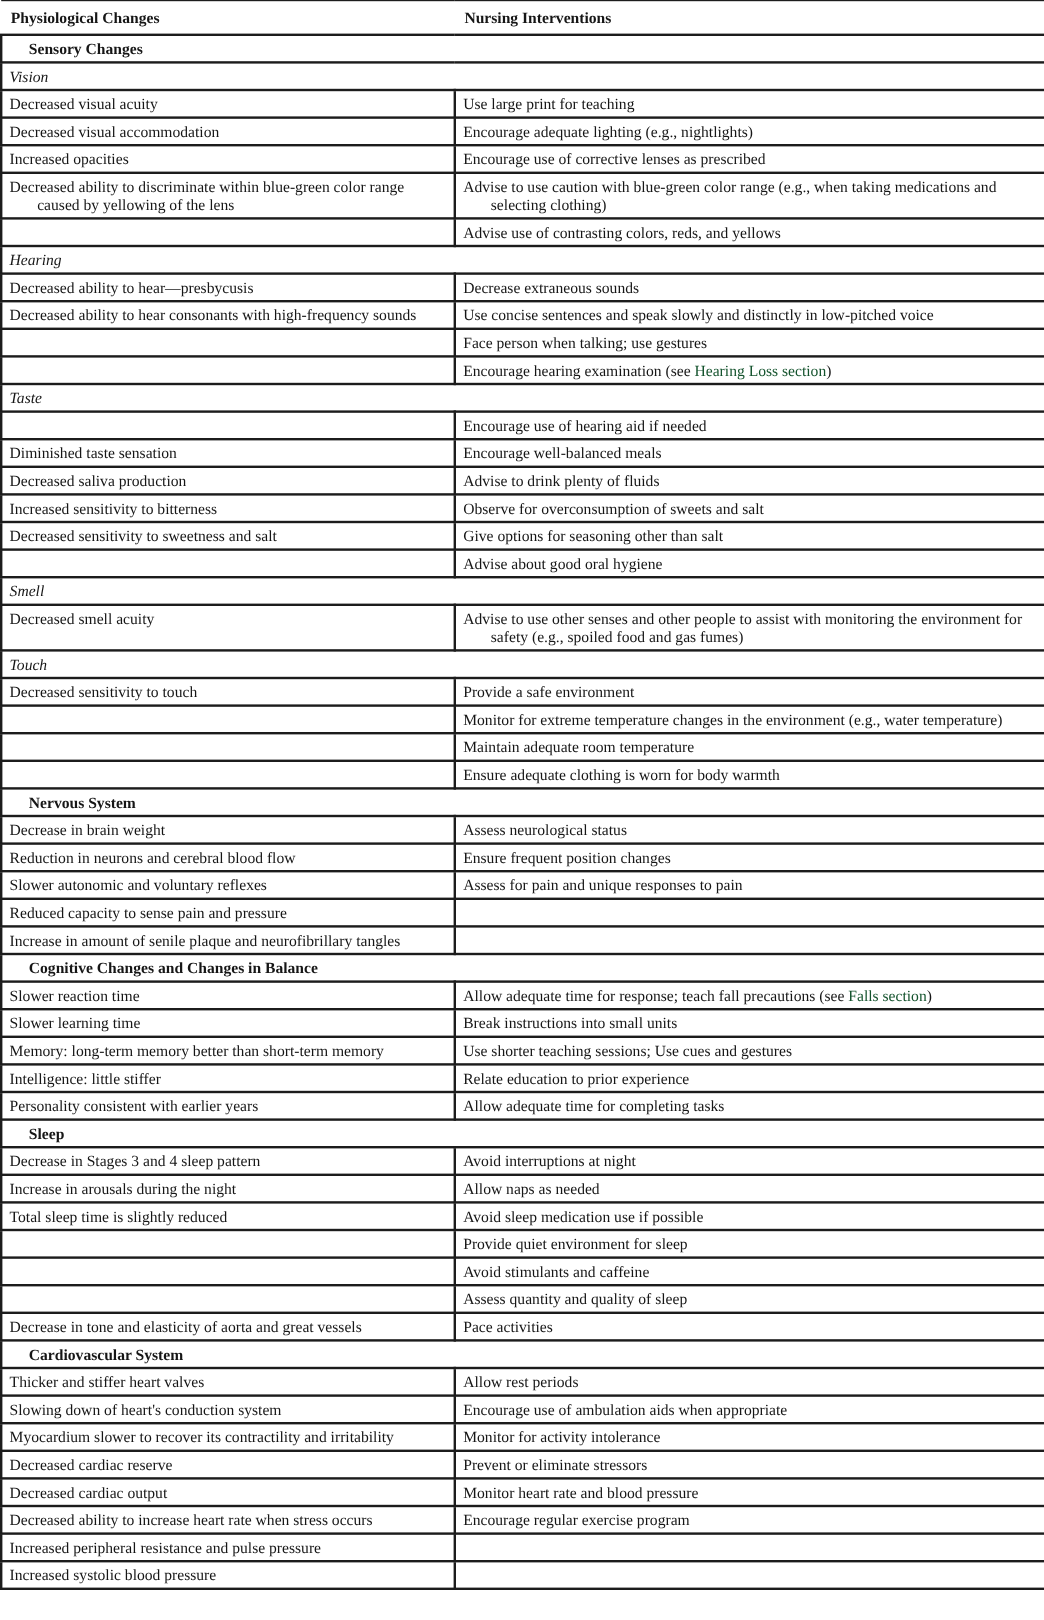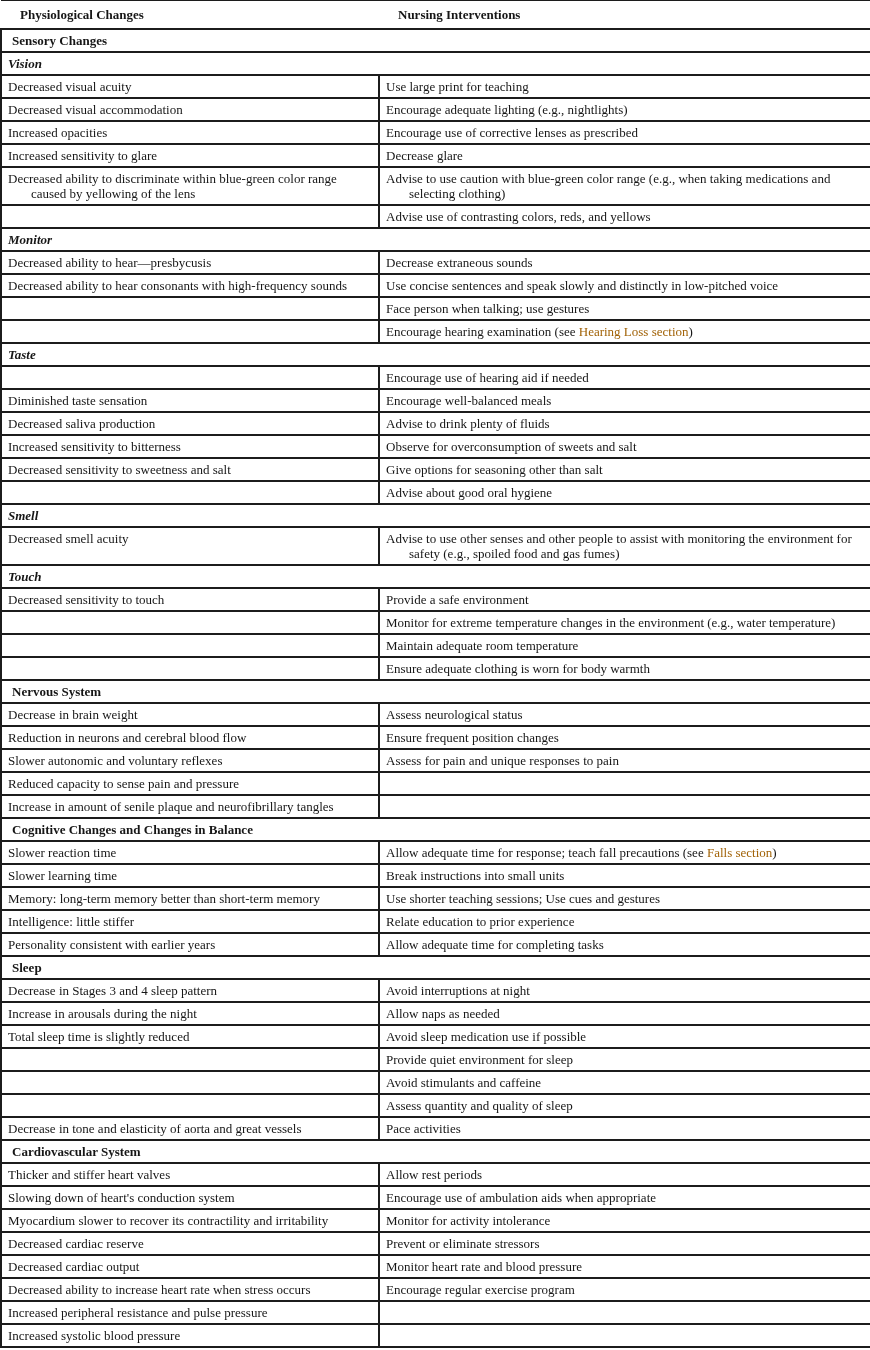--- a/index.html
+++ b/index.html
@@ -18,45 +18,45 @@
     border-collapse: collapse;
     table-layout: fixed;
   }
   
   thead th {
     font-weight: bold;
     text-align: left;
     vertical-align: top;
     font-size: 13px;
     line-height: 15px;
-    padding: 6px 6px 6px 19px;
+    padding: 6px 6px 6px 8px;
     border-top: 1px solid #1c1c1c;
     border-bottom: 2px solid #1c1c1c;
   }
   tbody td {
     border: 2px solid #1c1c1c;
     vertical-align: top;
     line-height: 15px;
     padding: 3px 6px 3px 29px;
     text-indent: -23px;  
     overflow: hidden;
   }
   tbody td.section {
     font-weight: bold;
     text-indent: 0;
-    padding-left: 10px;
+    padding-left: 22px;
   }
   tbody td.subsection {
-    font-weight: bold;
+    font-weight: normal;
     font-style: italic;
     text-indent: 0;
     padding-left: 6px;
   }
   .ref-link {
-    color: #a16207;
+    color: #14532d;
   }
 </style>
 </head>
 <body>
 
 <table class="ref-table">
   <colgroup>
     <col style="width: 378px;">
     <col style="width: 492px;">
   </colgroup>
@@ -79,33 +79,29 @@
       </tr>
       <tr>
         <td>Decreased visual accommodation</td>
         <td><span>Encourage adequate lighting (e.g., nightlights)</span></td>
       </tr>
       <tr>
         <td>Increased opacities</td>
         <td><span>Encourage use of corrective lenses as prescribed</span></td>
       </tr>
       <tr>
-        <td>Increased sensitivity to glare</td>
-        <td><span>Decrease glare</span></td>
-      </tr>
-      <tr>
         <td>Decreased ability to discriminate within blue-green color range caused by yellowing of the lens</td>
         <td><span>Advise to use caution with blue-green color range (e.g., when taking medications and selecting clothing)</span></td>
       </tr>
       <tr>
         <td>&nbsp;</td>
         <td><span>Advise use of contrasting colors, reds, and yellows</span></td>
       </tr>
       <tr>
-        <td colspan="2" class="subsection">Monitor</td>
+        <td colspan="2" class="subsection">Hearing</td>
       </tr>
       <tr>
         <td>Decreased ability to hear—presbycusis</td>
         <td><span>Decrease extraneous sounds</span></td>
       </tr>
       <tr>
         <td>Decreased ability to hear consonants with high-frequency sounds</td>
         <td><span>Use concise sentences and speak slowly and distinctly in low-pitched voice</span></td>
       </tr>
       <tr>

